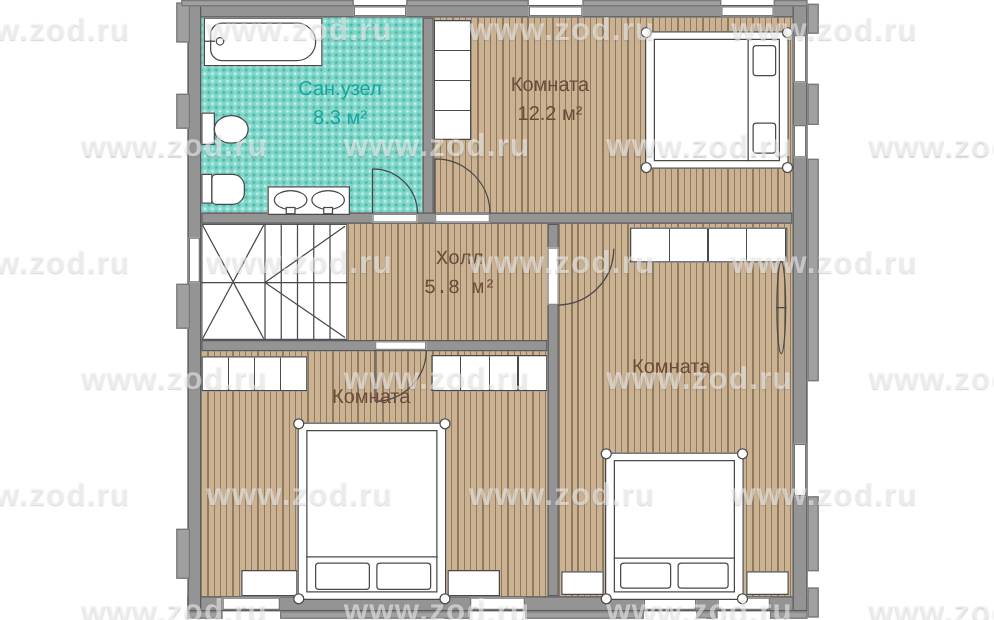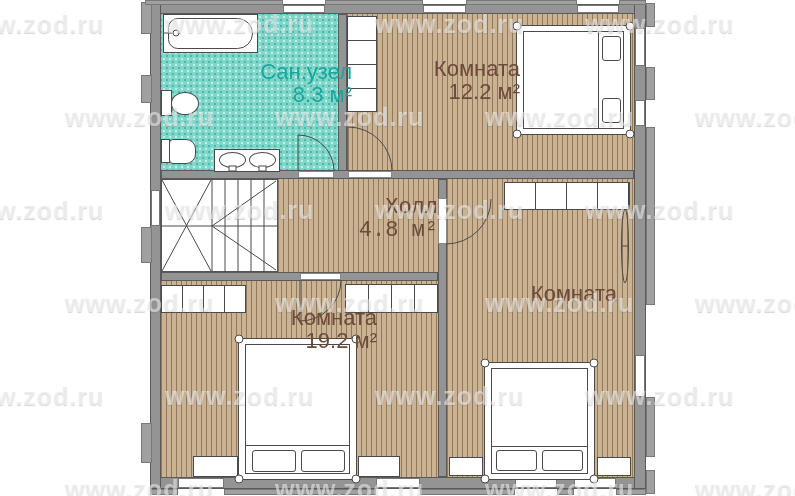--- a/index.html
+++ b/index.html
@@ -17,21 +17,21 @@
   .wall{background:var(--wall,#949494);border:1px solid var(--wall-edge,#5a5a5a);}
   .bump{background:#a0a0a0;border:1px solid #787878;}
   .win{background:#fff;border:1px solid #777;}
   .open{background:#fff;border:1px solid #888;}
   
   .furn{background:#fff;border:1px solid var(--line,#4a4a4a);}
   .hdiv{background-image:repeating-linear-gradient(180deg,transparent 0 23px,var(--line,#4a4a4a) 23px 24px);}
   .bline{background:var(--line,#4a4a4a);}
   .overlay{position:absolute;left:0;top:0;pointer-events:none;}
   
-  .label{position:absolute;text-align:right;font-size:22px;line-height:23px;color:var(--label-brown,#6d4b3a);z-index:8;}
+  .label{position:absolute;text-align:center;font-size:16px;line-height:23px;color:var(--label-brown,#6d4b3a);z-index:8;}
   .label .nm,.label .ar{white-space:nowrap;}
   .label.teal{color:var(--label-teal,#18a79e);}
   
   #wm-layer{position:absolute;left:0;top:0;width:795px;height:496px;z-index:9;pointer-events:none;overflow:hidden;}
   .wm{position:absolute;font-size:25px;font-weight:bold;letter-spacing:1px;
       color:rgba(255,255,255,.5);text-shadow:0 1px 1px rgba(120,120,120,.3);white-space:nowrap;}
   .z1{z-index:1}.z2{z-index:2}.z3{z-index:3}.z4{z-index:4}.z5{z-index:5}
 </style>
 </head>
 <body>
@@ -167,25 +167,24 @@
   <div class="label teal" style="left:192px;top:60px;width:160px;">
     <div class="nm">Сан.узел</div>
     <div class="ar">8.3 м²</div>
   </div>
   <div class="label" style="left:360px;top:57px;width:160px;">
     <div class="nm">Комната</div>
     <div class="ar">12.2 м²</div>
   </div>
   <div class="label" style="left:298px;top:196px;width:140px;font-family:Liberation Mono, monospace;">
     <div class="nm">Холл</div>
-    <div class="ar">4.8 м²</div>
+    <div class="ar">5.8 м²</div>
   </div>
   <div class="label" style="left:217px;top:306px;width:160px;">
     <div class="nm">Комната</div>
-    <div class="ar">19.2 м²</div>
   </div>
   <div class="label" style="left:457px;top:282px;width:160px;">
     <div class="nm">Комната</div>
   </div>
 
   <div id="wm-layer">
       <span class="wm" style="left: -45px; top: 10px;">www.zod.ru</span>
       <span class="wm" style="left: 165px; top: 10px;">www.zod.ru</span>
       <span class="wm" style="left: 375px; top: 10px;">www.zod.ru</span>
       <span class="wm" style="left: 585px; top: 10px;">www.zod.ru</span>

